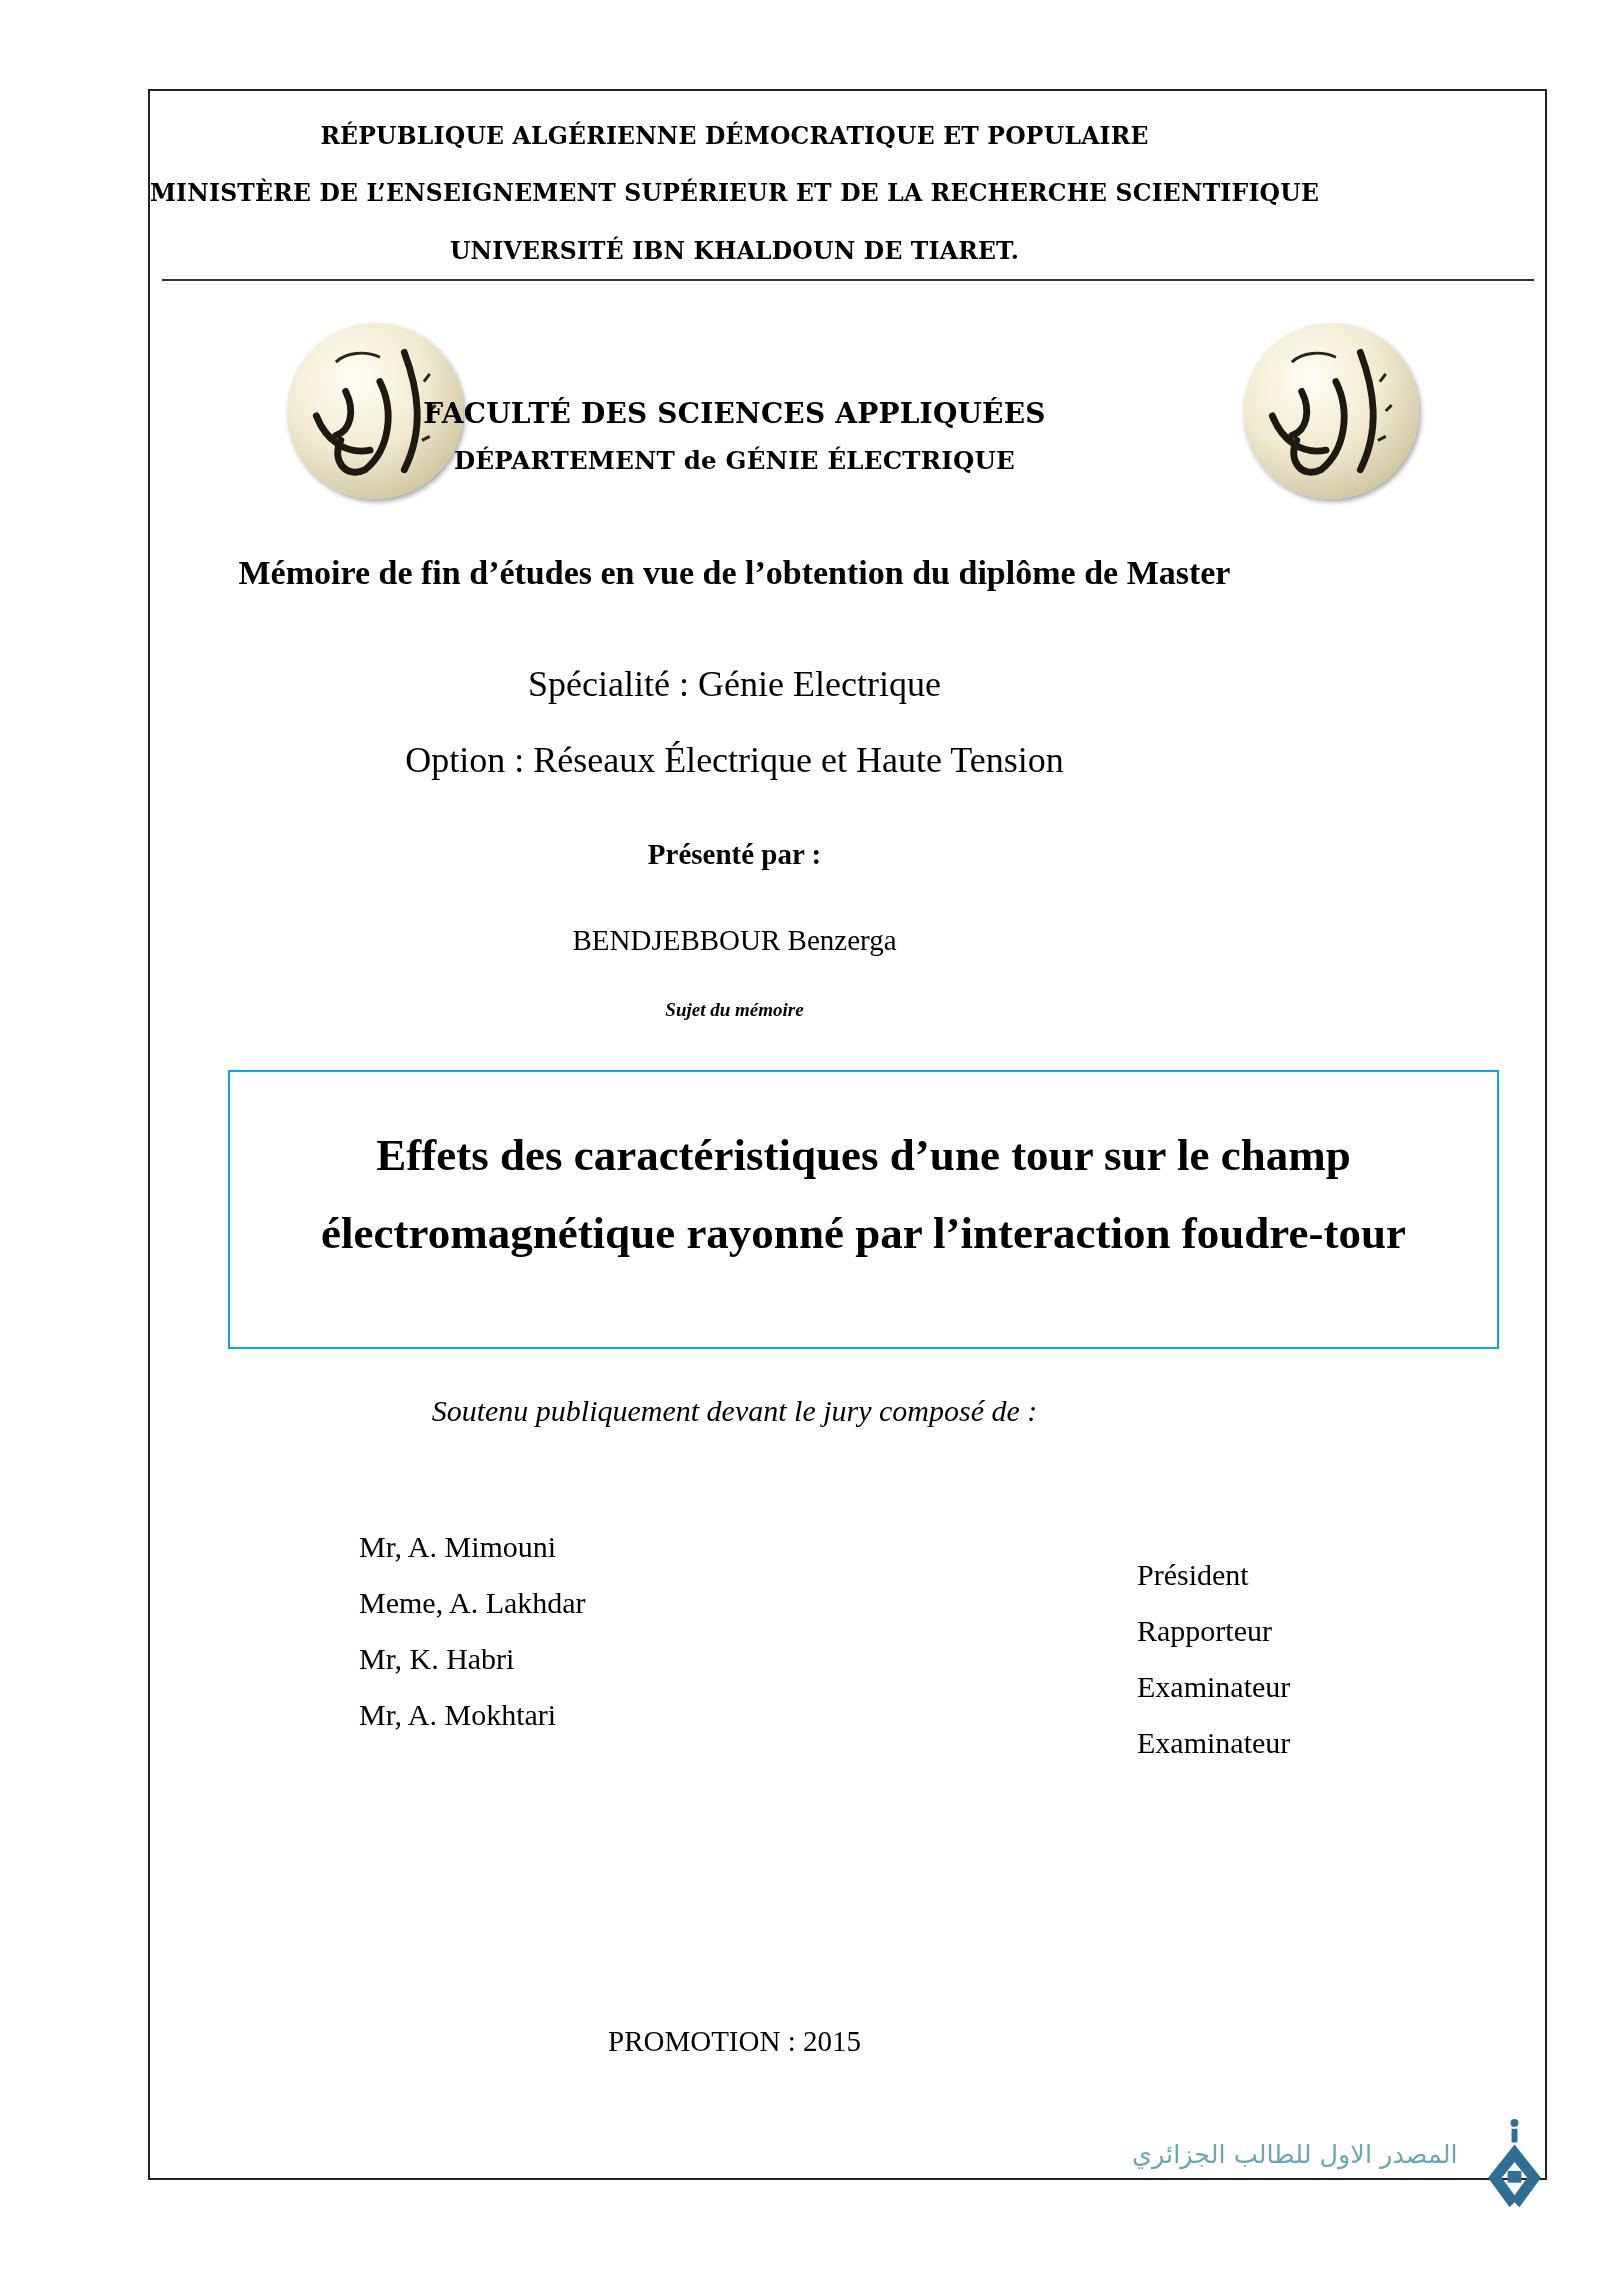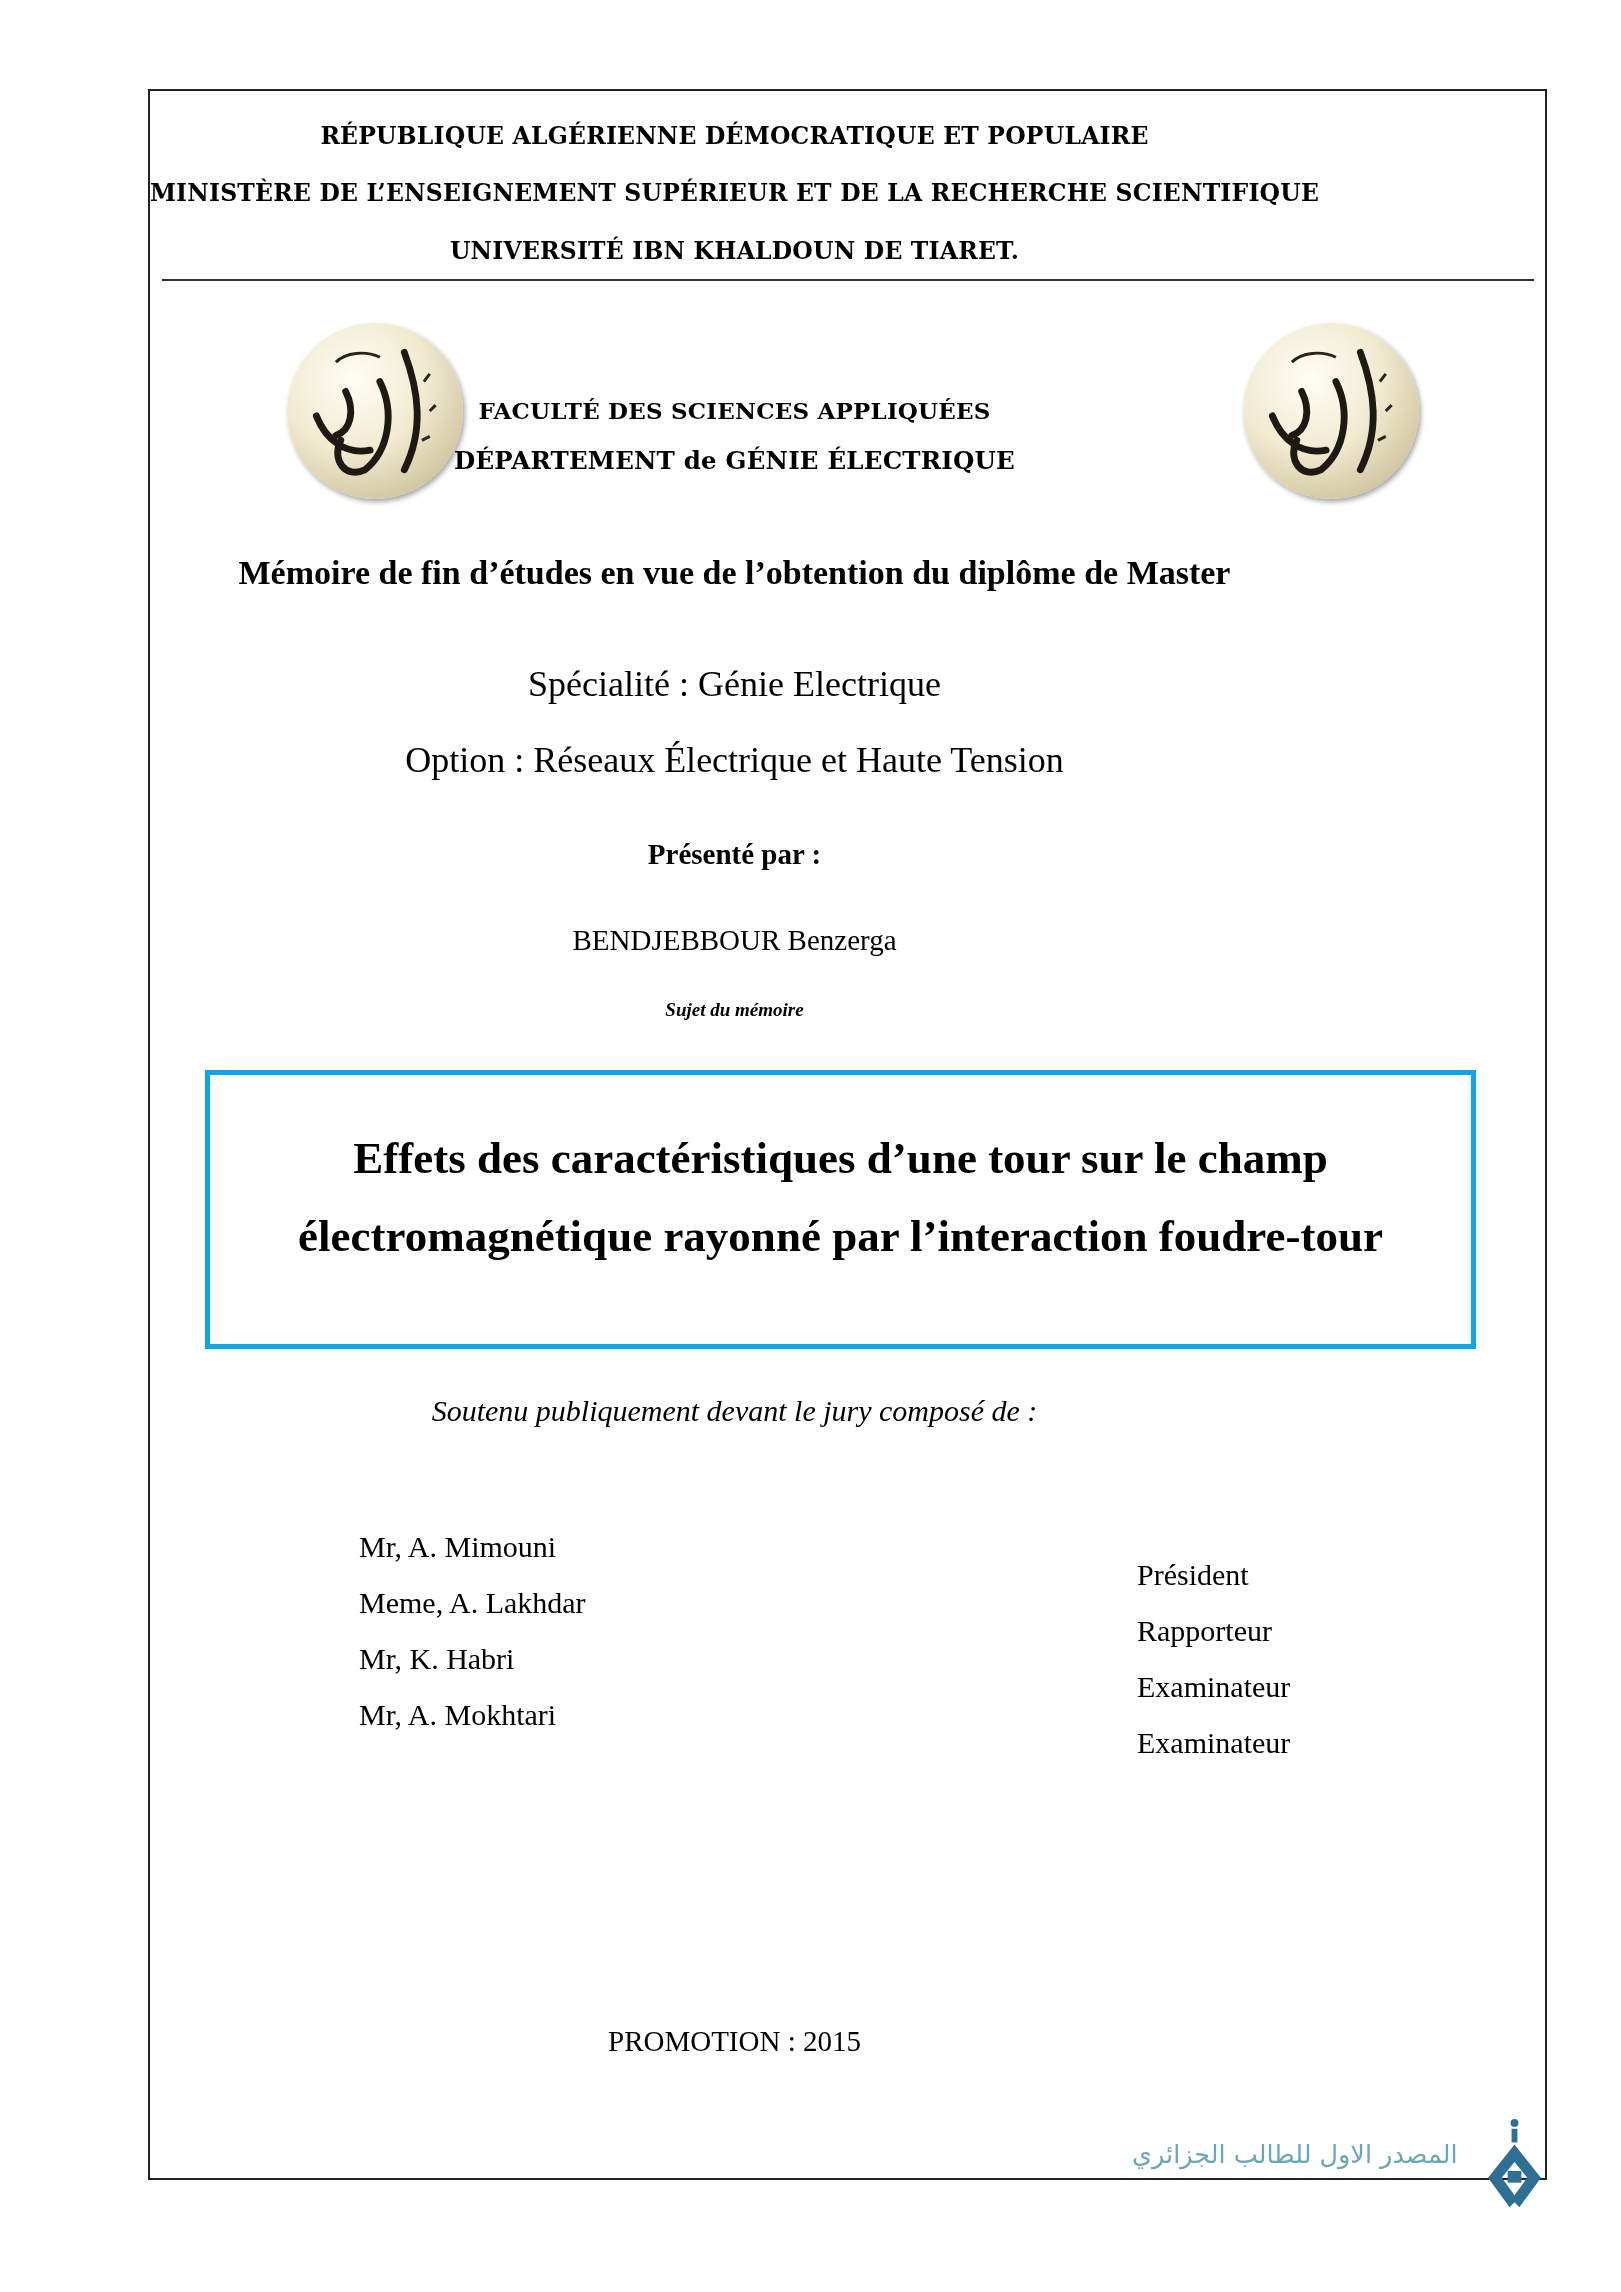--- a/index.html
+++ b/index.html
@@ -10,21 +10,21 @@
   .rule{position:absolute;left:162px;width:1372px;height:0;border-top:2px solid #333;top:279px;}
   .logo{position:absolute;width:176px;height:176px;border-radius:50%;
         background:radial-gradient(circle at 38% 32%,#fffef6 0%,#f1ead0 45%,#cfc49f 80%,#8a8168 100%);
         box-shadow:2px 2.9px 4.9px rgba(0,0,0,0.35);overflow:hidden;}
   .logo svg{position:absolute;left:0;top:0;}
   .memoire{font-weight:bold;font-size:34px;}
   .spec{font-size:36px;}
   .pres{font-weight:bold;font-size:29px;}
   .author{font-size:29px;}
   .sujet{font-style:italic;font-weight:bold;font-size:19px;}
-  .titlebox{position:absolute;left:205px;top:1070px;width:1271px;height:279px;border:5px solid #0ea5e9;box-sizing:border-box;}
+  .titlebox{position:absolute;left:228px;top:1070px;width:1271px;height:279px;border:2px solid #0ea5e9;box-sizing:border-box;}
   .title-line{position:absolute;left:0;width:100%;text-align:center;font-weight:bold;font-size:45px;}
   .soutenu{font-style:italic;font-size:30px;}
   .jury-name{position:absolute;left:359px;font-size:30px;white-space:nowrap;}
   .jury-role{position:absolute;left:1137px;font-size:30px;white-space:nowrap;margin-top:28px;}
   .promo{font-size:29px;}
   .wm{position:absolute;left:1132px;top:2145px;}
   .wm-latin{font-family:"Liberation Sans",sans-serif;font-weight:bold;font-size:43px;color:#5a9eae;letter-spacing:2px;opacity:0.95;}
   .wm-arabic{font-family:"DejaVu Sans",sans-serif;font-size:25.5px;color:#6aa7b5;margin-top:-5.9px;direction:rtl;}
   .wm-emblem{position:absolute;left:1480px;top:2117px;}
 </style>
@@ -60,21 +60,21 @@
       <path d="M60 70 C70 90 65 110 50 115"></path>
       <path d="M30 95 C40 120 60 135 85 130"></path>
     </g>
     <g fill="none" stroke="#2a251a" stroke-width="3">
       <path d="M50 40 C60 30 80 28 95 35"></path>
       <path d="M140 60 l6 -8 M146 90 l6 -6 M138 120 l8 -4"></path>
     </g>
   </svg>
 </div>
 
-<div class="abs hdr" style="top:397px;font-size:23px;">FACULTÉ DES SCIENCES APPLIQUÉES</div>
+<div class="abs hdr" style="top:397px;font-size:28px;">FACULTÉ DES SCIENCES APPLIQUÉES</div>
 <div class="abs hdr" style="top:446px;font-size:24.5px;">DÉPARTEMENT de GÉNIE ÉLECTRIQUE</div>
 
 <div class="abs memoire" style="top:554px;">Mémoire de fin d’études en vue de l’obtention du diplôme de Master</div>
 <div class="abs spec" style="top:663px;">Spécialité : Génie Electrique</div>
 <div class="abs spec" style="top:739px;">Option : Réseaux Électrique et Haute Tension</div>
 <div class="abs pres" style="top:838px;">Présenté par :</div>
 <div class="abs author" style="top:924px;">BENDJEBBOUR  Benzerga</div>
 <div class="abs sujet" style="top:999px;">Sujet du mémoire</div>
 
 <div class="titlebox">

